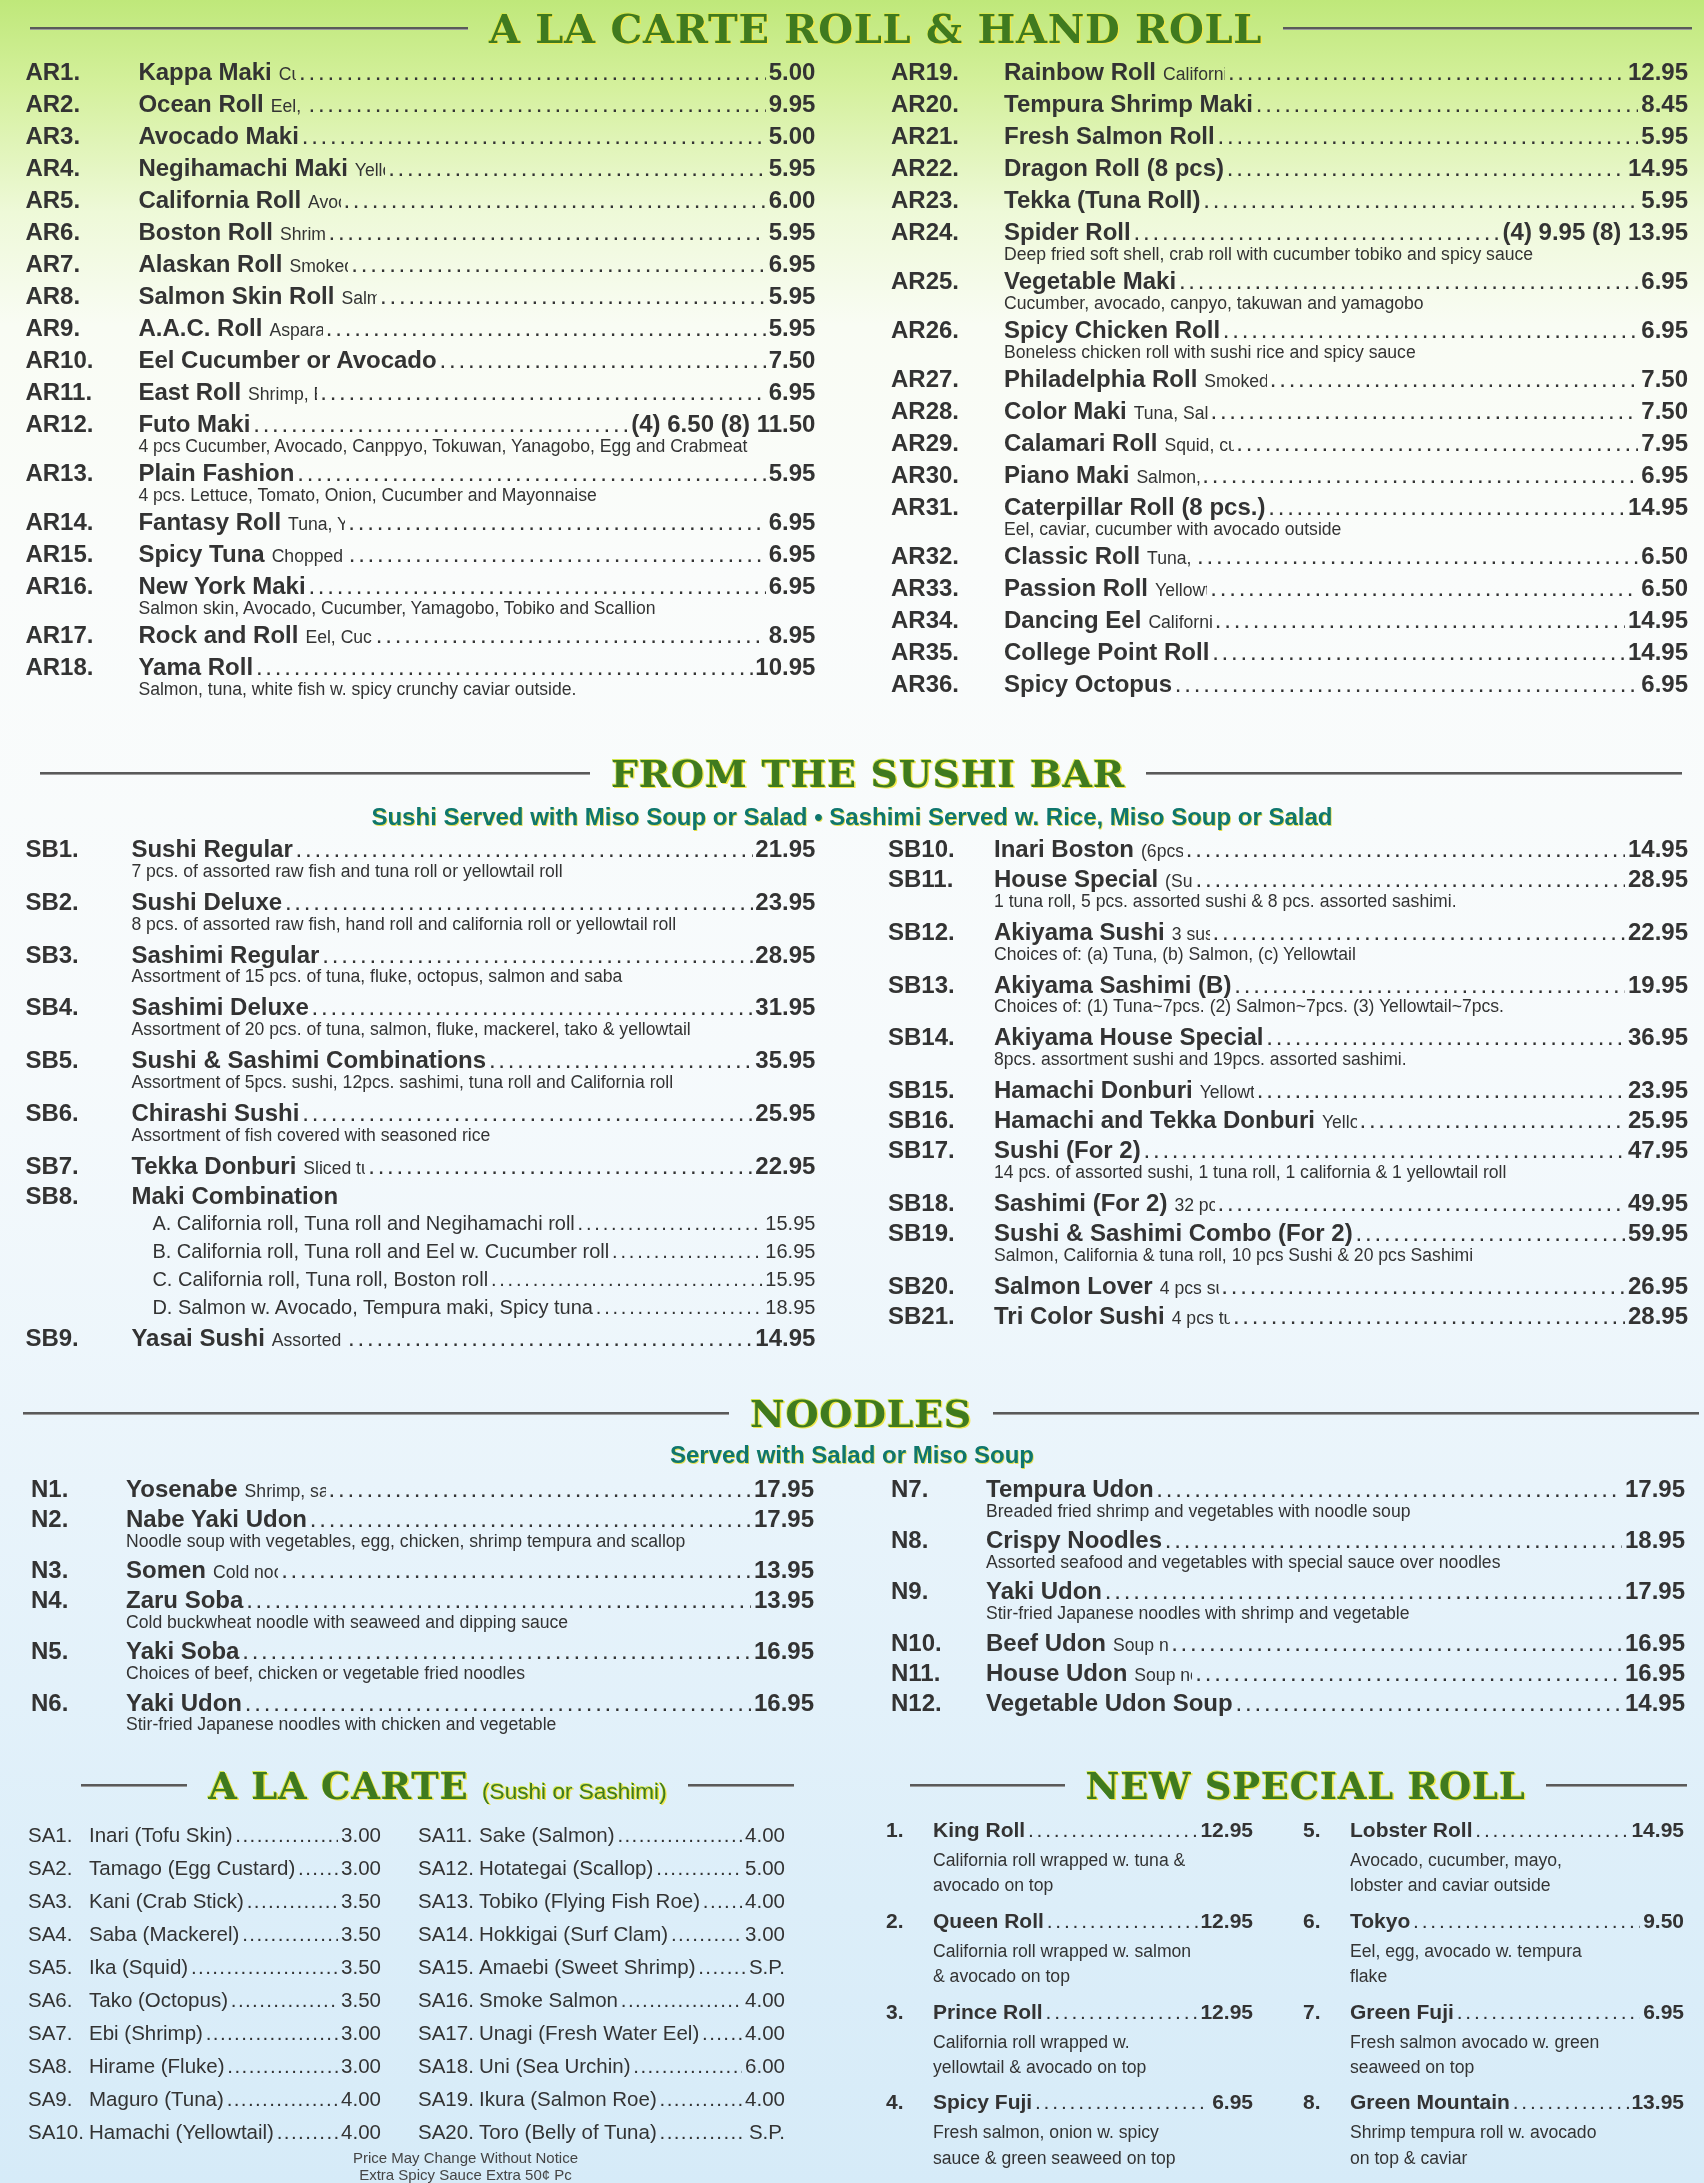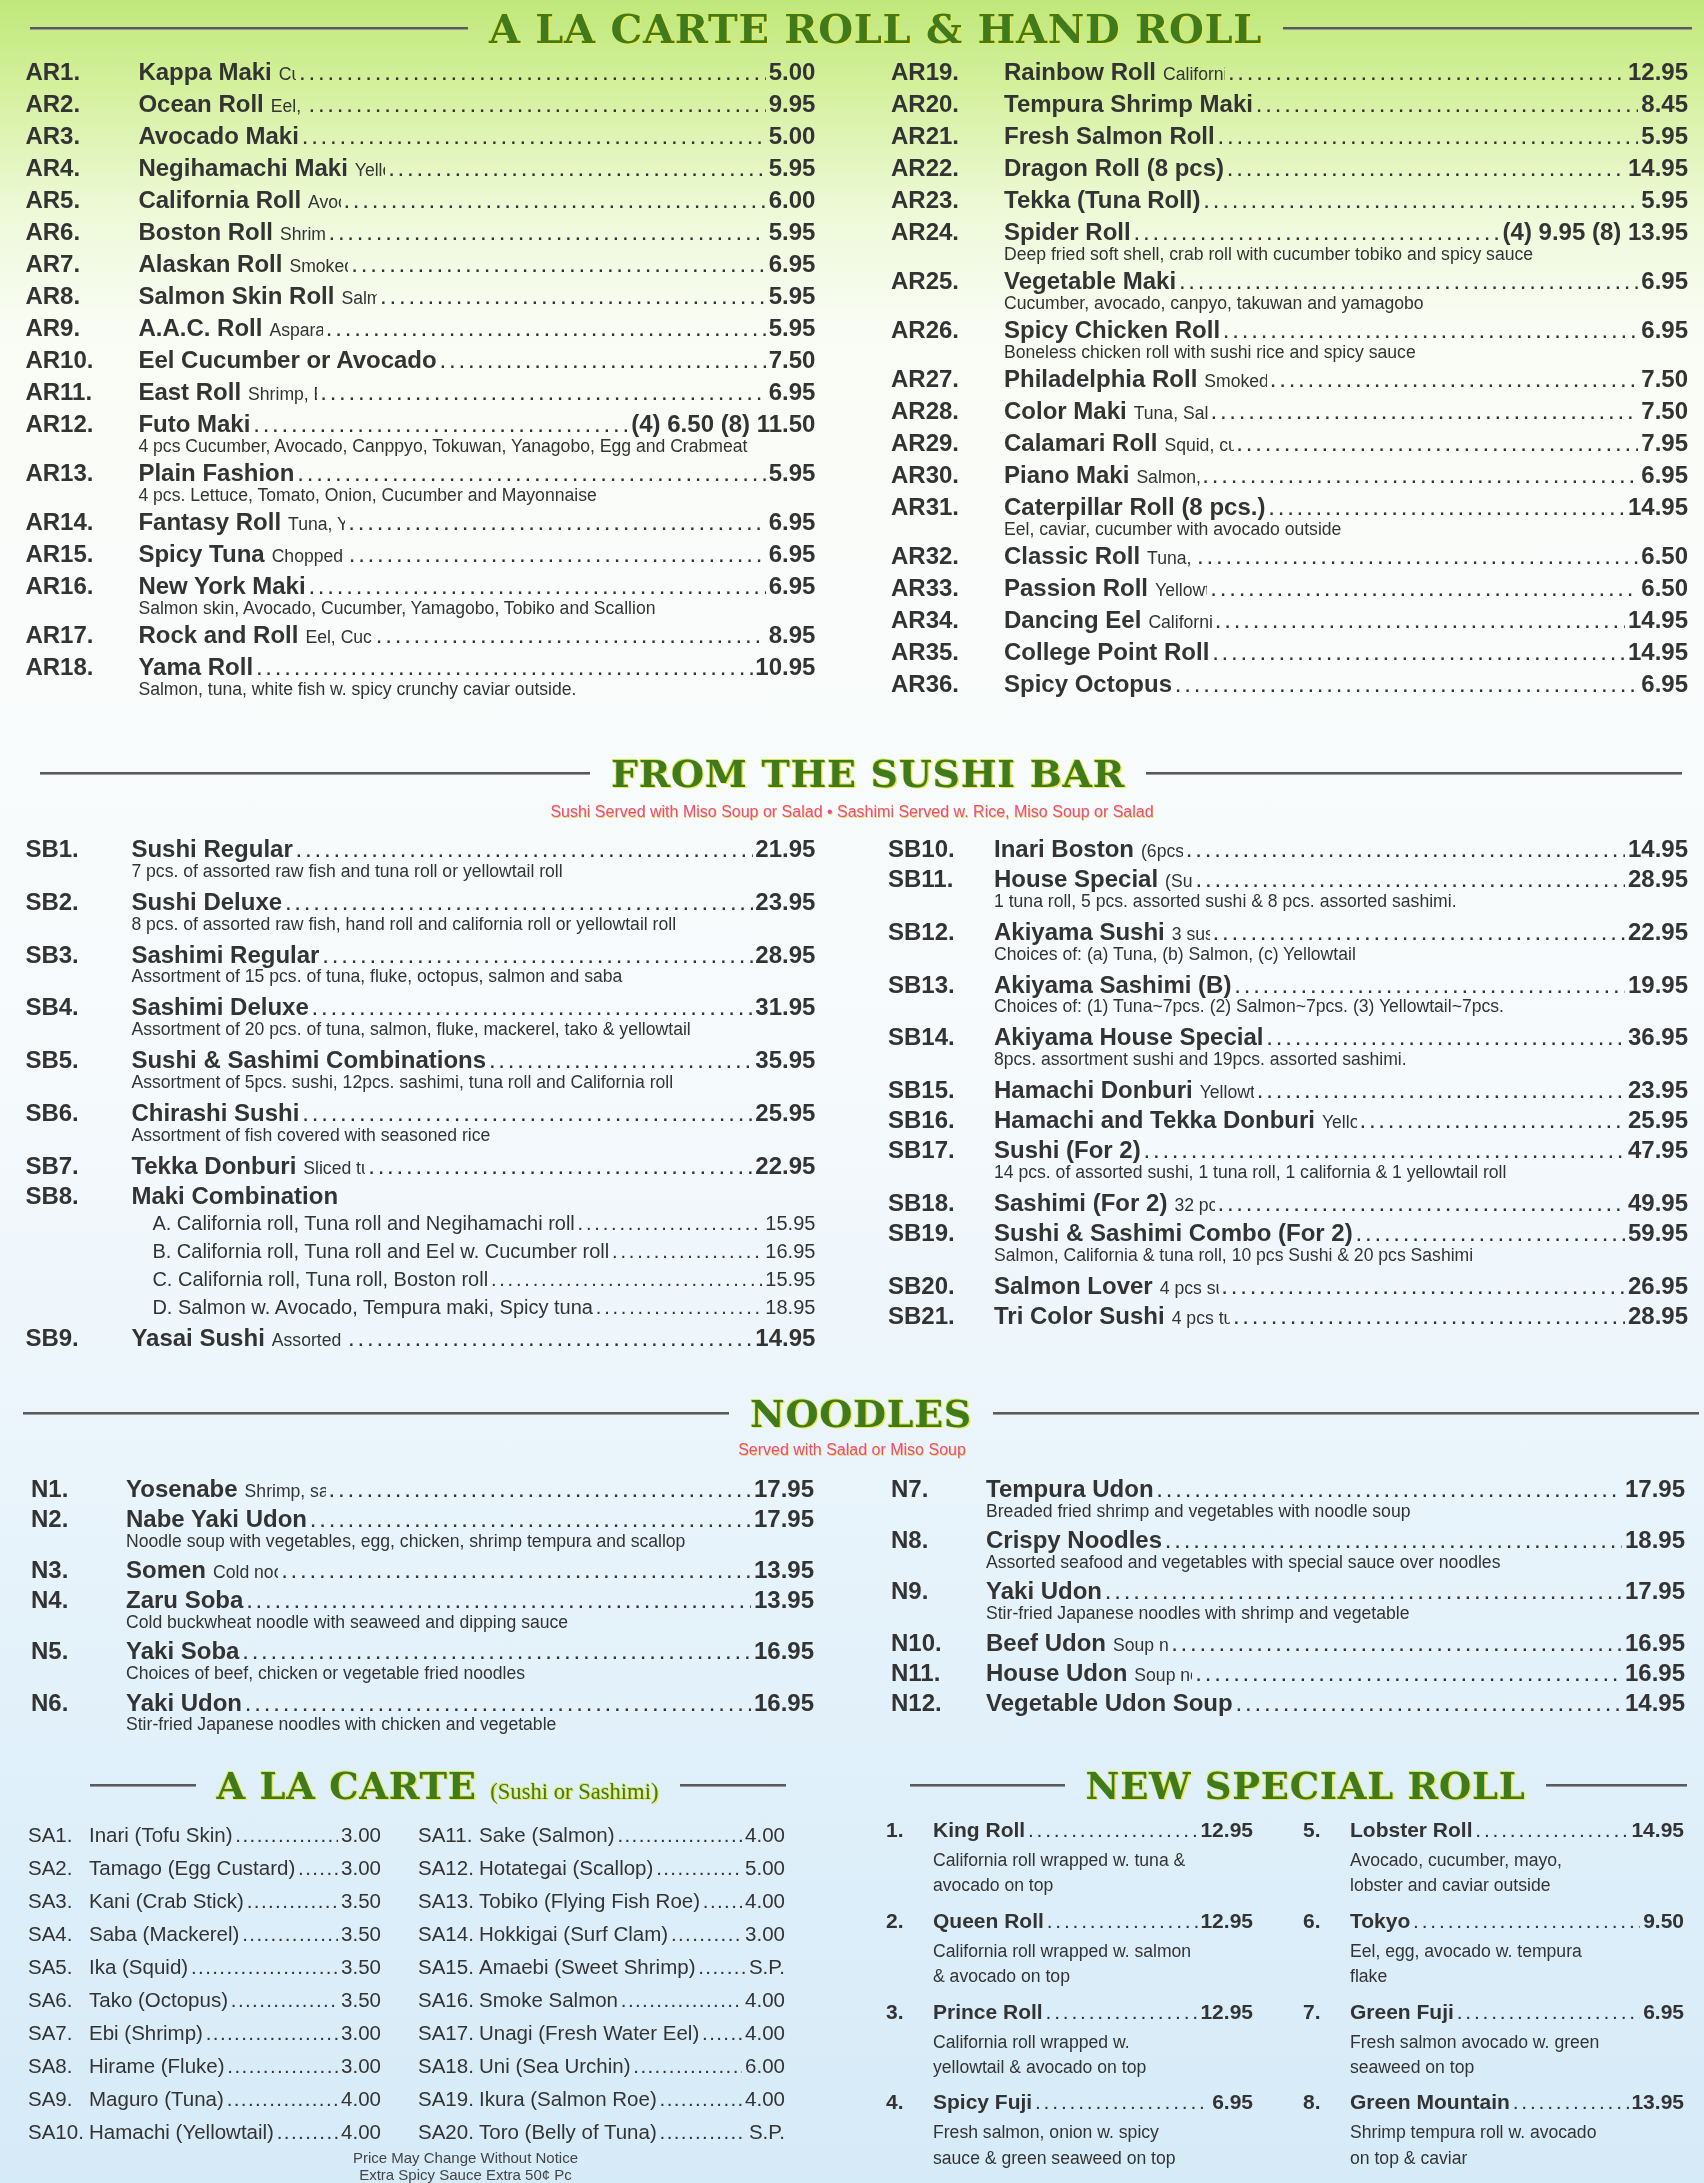--- a/index.html
+++ b/index.html
@@ -17,27 +17,28 @@
   }
   .rule { height: 3.5px; background: #5a5a5a; border-bottom: 0.7px solid #9a9a9a; }
   .head-title {
     font-family: "DejaVu Serif", "Liberation Serif", serif;
     font-weight: bold; color: #3f7a1f;
     text-shadow: 1.4px 1.4px 0 #f2e84a, -0.7px -0.7px 0 #d6e850;
     letter-spacing: 0.7px; white-space: nowrap;
     padding: 0 21px;
   }
   .head-sub {
-    font-family: Liberation Serif, serif; font-weight: normal; color: #3f7a1f;
+    font-family: Liberation Sans, sans-serif; font-weight: normal; color: #3f7a1f;
     letter-spacing: 0;
   }
   .subhead {
     position: absolute; left: 0; width: 1704px; text-align: center;
-    color: #ec4899; font-size: 16px;
+    color: #0f766e; font-size: 24px;
     text-shadow: 0.7px 1.4px 0 #e6e04a;
+    font-weight: bold;
   }
   .col { position: absolute; }
   .item { position: relative; margin-bottom: 0; }
   .row { display: flex; align-items: baseline; white-space: nowrap; }
   .code { font-weight: bold; color: #333; flex: 0 0 auto; }
   .name { font-weight: bold; color: #333; flex: 0 0 auto; }
   .desc-inline { font-family: "Liberation Sans", sans-serif; font-weight: normal; color: #333; flex: 0 1 auto; overflow: hidden; text-overflow: clip; transform-origin: left; }
   .dots { flex: 1 1 auto; overflow: hidden; color: #333; letter-spacing: 2.8px; margin: 0 2.8px; }
   .dots::before { content: "....................................................................................................................................................................................................................................."; }
   .price { font-weight: bold; color: #333; flex: 0 0 auto; }

